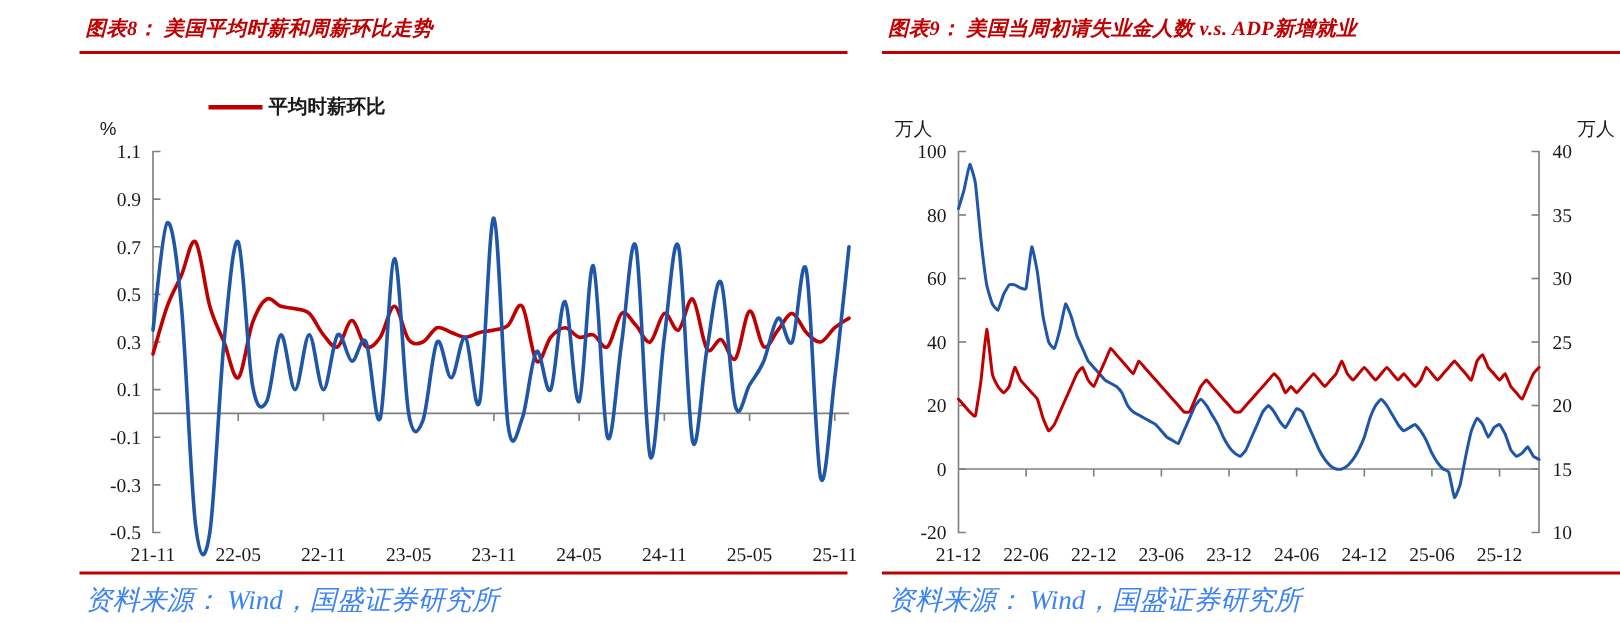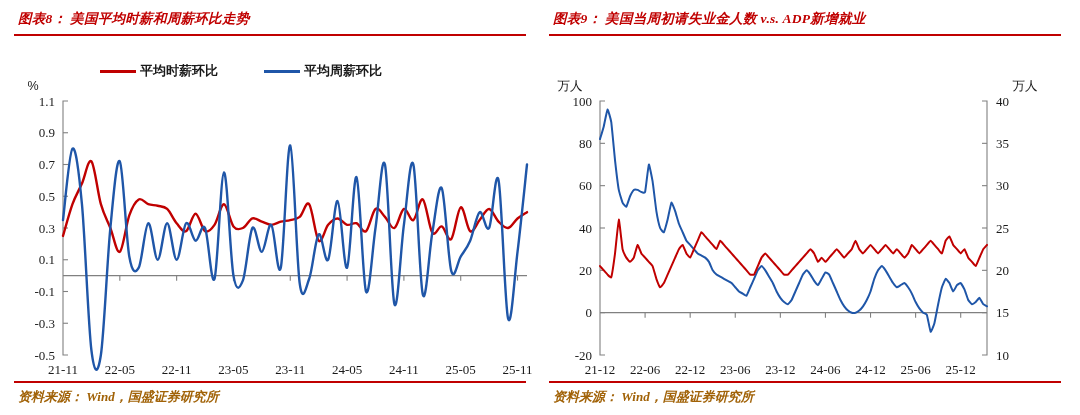--- a/index.html
+++ b/index.html
@@ -1,41 +1,41 @@
 <!DOCTYPE html>
 <html><head>
 <meta charset="utf-8">
 <style>
   html,body{margin:0;padding:0;}
   body{
     width:1080px;height:415px;background:#ffffff;
     font-family:"Liberation Serif",serif;
     overflow:hidden;
   }
-  .page{position:relative;width:861px;height:415px;}
+  .page{position:relative;width:861px;height:415px;margin-left:39px;}
   .panel{position:absolute;top:0;height:415px;box-sizing:border-box;}
   .panel.left{left:0;width:540px;}
   .panel.right{left:535px;width:540px;}
 
   .fig-title{
     position:absolute;left:18px;top:10px;right:12px;
     color:#C00000;font-style:italic;font-weight:bold;
     font-size:13.5px;letter-spacing:.3px;white-space:nowrap;
   }
   .rule-top{
     position:absolute;left:14px;right:14px;top:34px;
     height:2px;background:#C00000;
   }
   .rule-bottom{
     position:absolute;left:14px;right:14px;top:381px;
     height:2px;background:#C00000;
   }
   .source{
     position:absolute;left:18px;top:388px;
-    color:#a16207;font-style:italic;font-weight:bold;font-size:13px;
+    color:#3b82f6;font-style:italic;font-weight:normal;font-size:18px;
     white-space:nowrap;
   }
 
   .legend{position:absolute;display:flex;align-items:center;}
   .legend-item{display:flex;align-items:center;white-space:nowrap;}
   .legend-swatch{display:inline-block;width:36px;height:3px;margin-right:4px;}
   .legend-label{font-size:13px;color:#1a1a1a;font-weight:bold;}
 
   .legend-left{left:100px;top:62px;gap:46px;}
 
@@ -57,24 +57,20 @@
 <div class="page">
 
   <div class="panel left">
     <div class="fig-title">图表8： 美国平均时薪和周薪环比走势</div>
     <div class="rule-top"></div>
 
     <div class="legend legend-left">
       <div class="legend-item">
         <span class="legend-swatch" style="background:#C00000"></span>
         <span class="legend-label">平均时薪环比</span>
-      </div>
-      <div class="legend-item">
-        <span class="legend-swatch" style="background:#1F56A8"></span>
-        <span class="legend-label">平均周薪环比</span>
       </div>
     </div>
 
     <svg id="chart-left" width="540" height="415">
         <path d="M68,101 L63,101 L63,355 L68,355" class="axis-line"></path>
         <text x="55" y="105.5" class="tick-text leftal">1.1</text>
         <line x1="63" y1="132.75000000000003" x2="68" y2="132.75000000000003" class="tick"></line>
         <text x="55" y="137.25000000000003" class="tick-text leftal">0.9</text>
         <line x1="63" y1="164.50000000000003" x2="68" y2="164.50000000000003" class="tick"></line>
         <text x="55" y="169.00000000000003" class="tick-text leftal">0.7</text>

